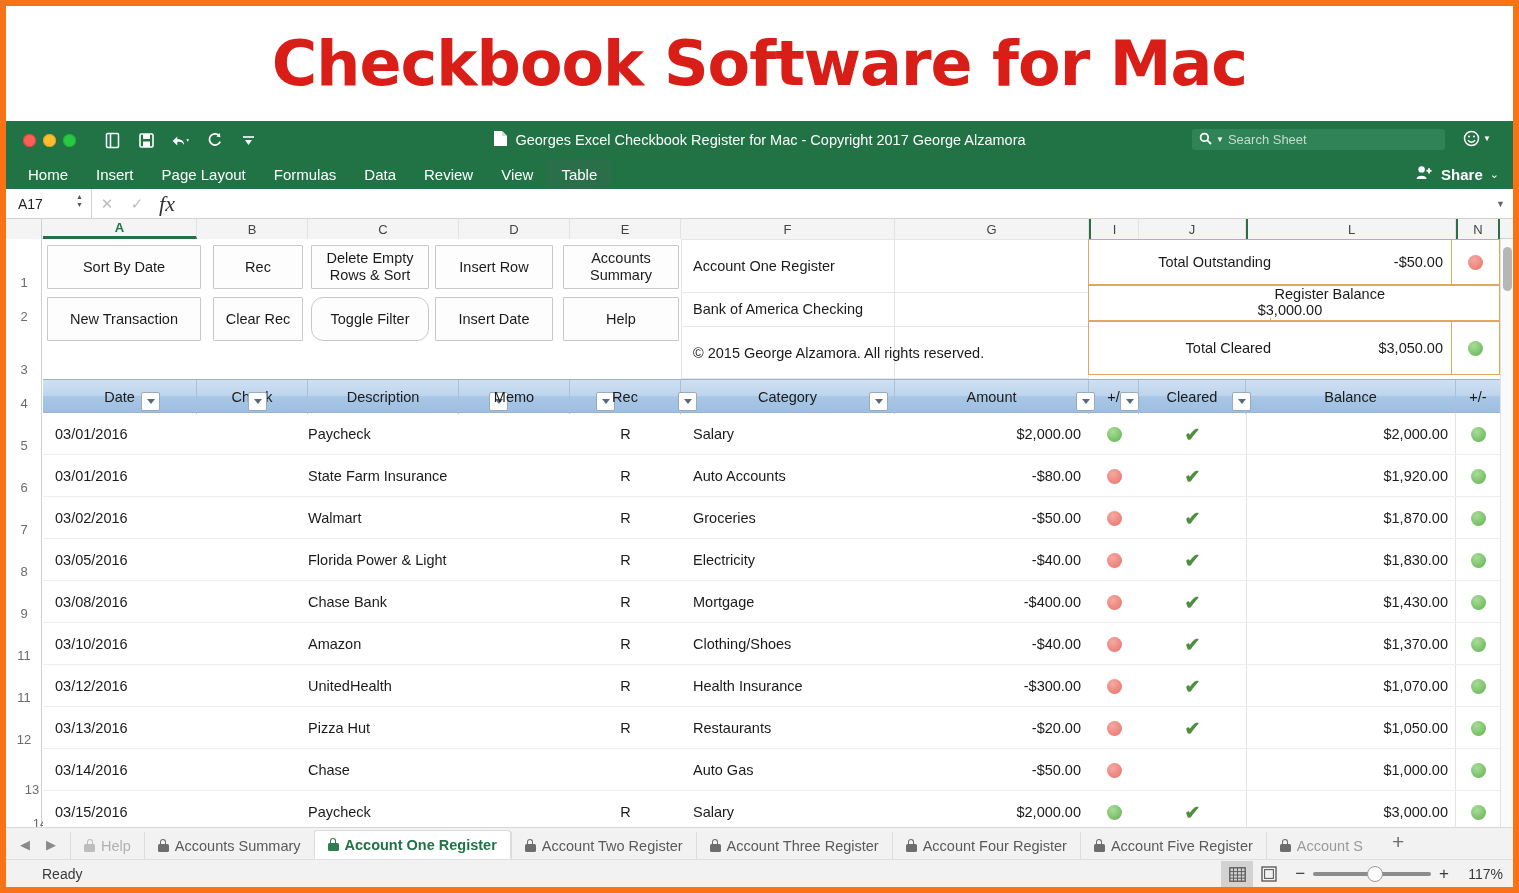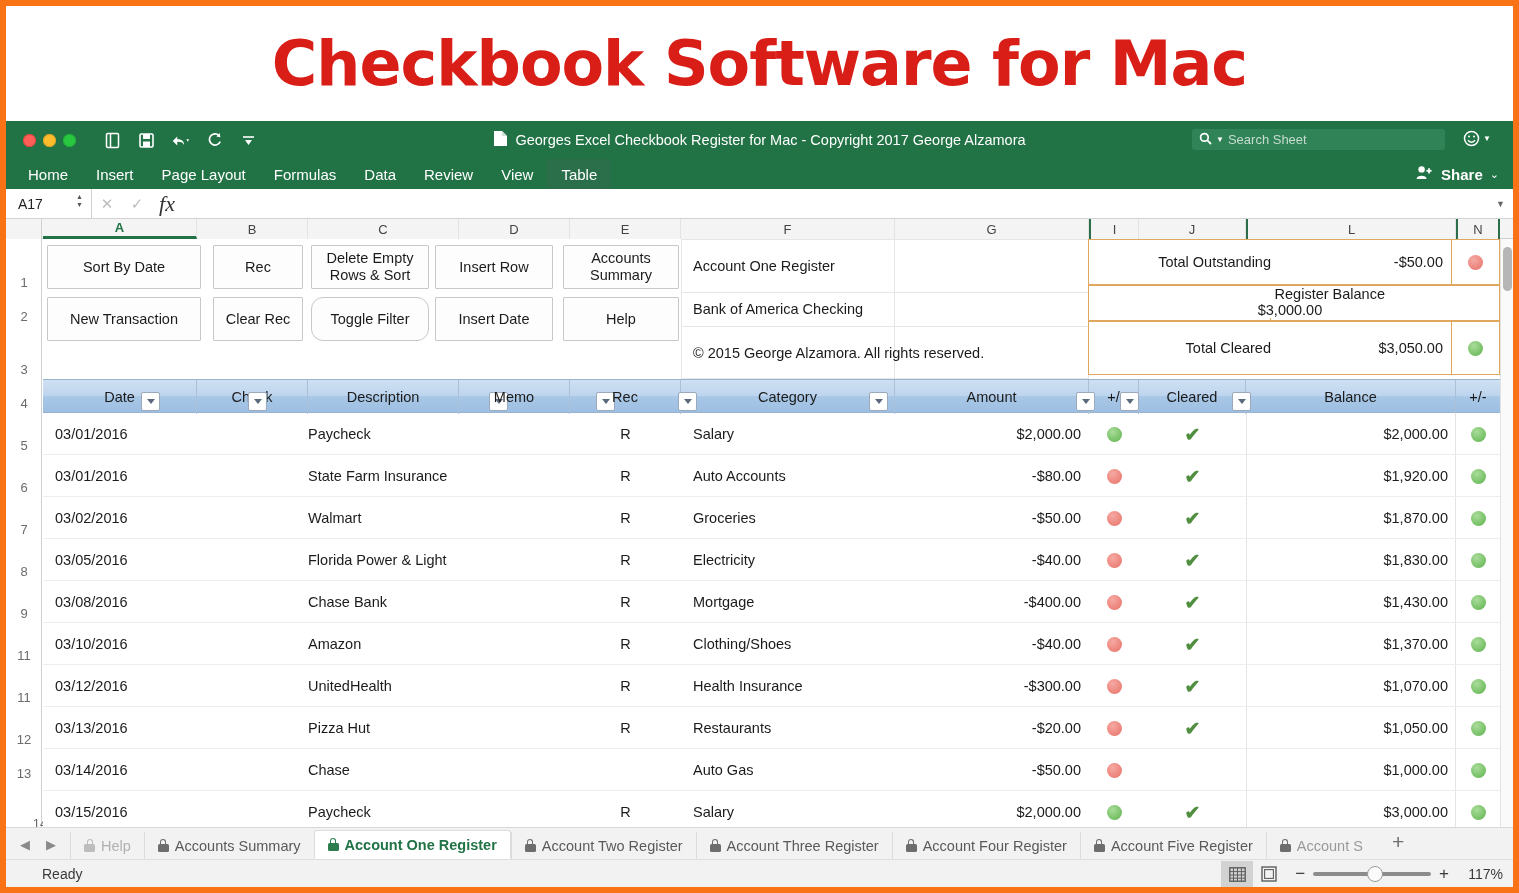--- a/index.html
+++ b/index.html
@@ -517,21 +517,21 @@
         <div class="rowcell" style="top:87px;  height:53px;">3</div>
         <div class="rowcell" style="top:140px; height:34px;">4</div>
         <div class="rowcell" style="top:174px; height:42px;">5</div>
         <div class="rowcell" style="top:216px; height:42px;">6</div>
         <div class="rowcell" style="top:258px; height:42px;">7</div>
         <div class="rowcell" style="top:300px; height:42px;">8</div>
         <div class="rowcell" style="top:342px; height:42px;">9</div>
         <div class="rowcell" style="top:384px; height:42px;">11</div>
         <div class="rowcell" style="top:426px; height:42px;">11</div>
         <div class="rowcell" style="top:468px; height:42px;">12</div>
-        <div class="rowcell" style="top:502px; height:42px;">13</div>
+        <div class="rowcell" style="top:518px; height:42px;margin-left:8px;">13</div>
         <div class="rowcell" style="top:552px; height:42px;padding-left:32px;">14</div>
       </div>
 
       <div id="sheet">
 
         <div class="mbtn" style="left:4px;   top:6px;  width:154px; height:44px;">Sort By Date</div>
         <div class="mbtn" style="left:170px; top:6px;  width:90px;  height:44px;">Rec</div>
         <div class="mbtn" style="left:268px; top:6px;  width:118px; height:44px;">Delete Empty Rows &amp; Sort</div>
         <div class="mbtn" style="left:392px; top:6px;  width:118px; height:44px;">Insert Row</div>
         <div class="mbtn" style="left:520px; top:6px;  width:116px; height:44px;">Accounts Summary</div>

